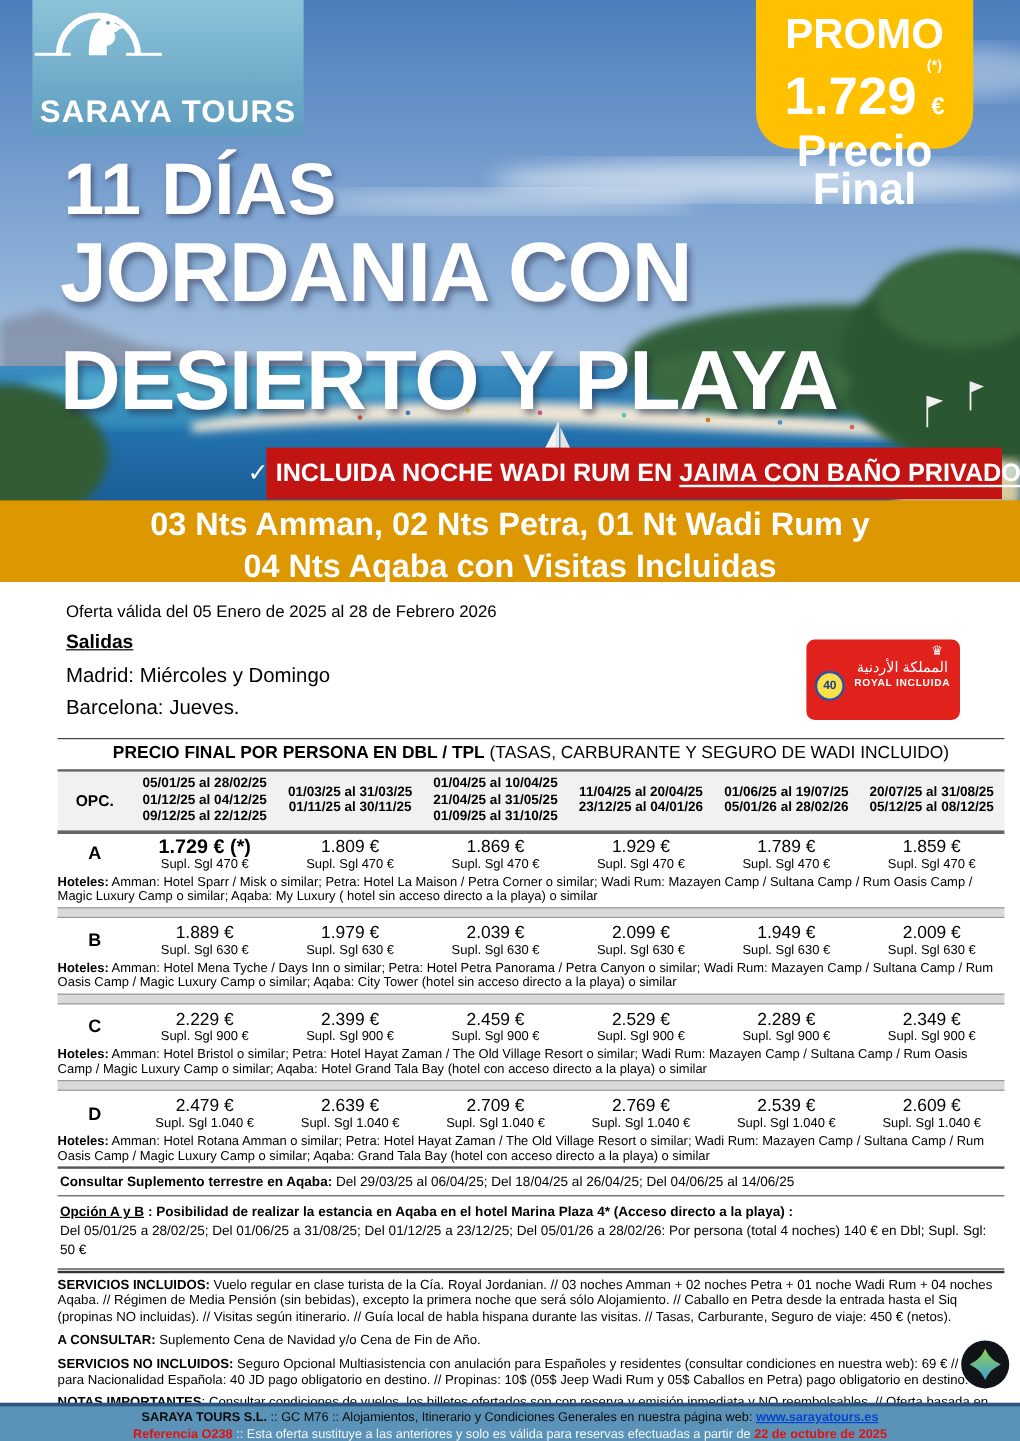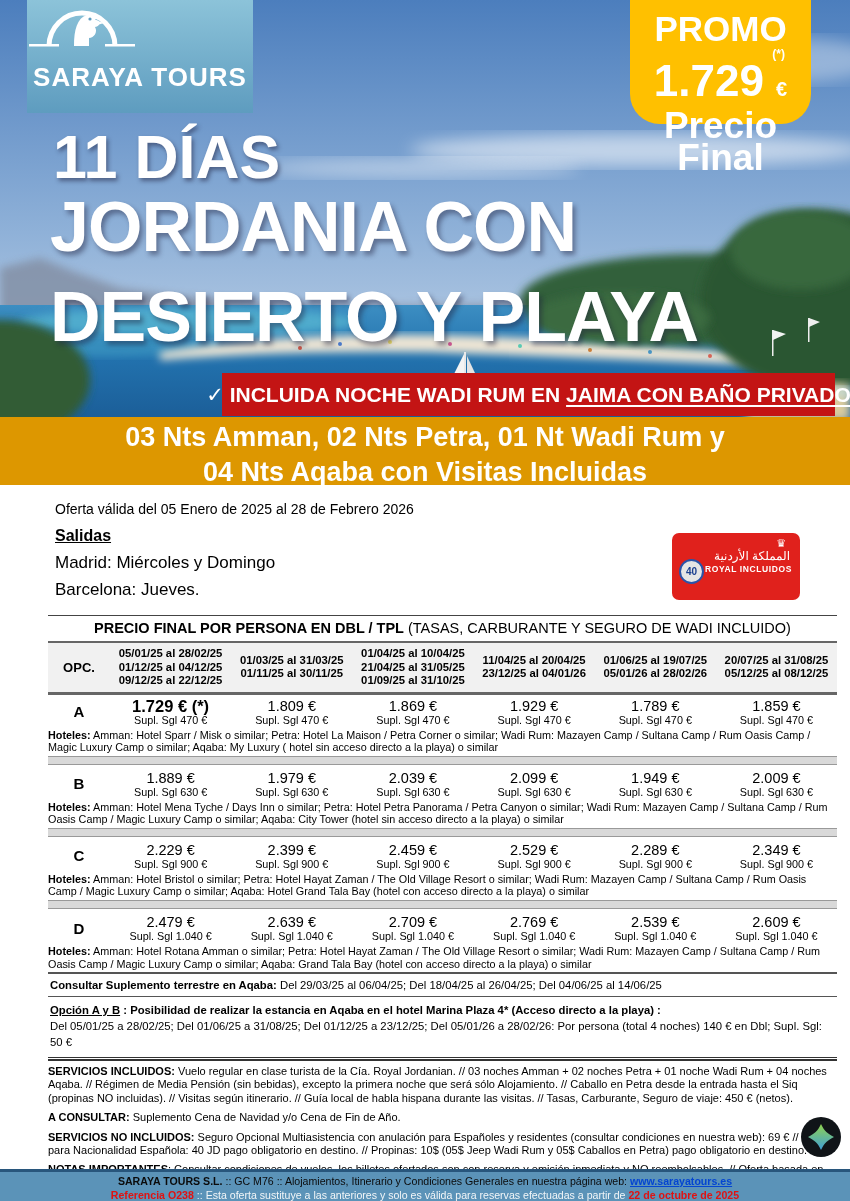--- a/index.html
+++ b/index.html
@@ -5,21 +5,21 @@
   html,body{margin:0;padding:0;background:#888;}
   *{box-sizing:border-box;}
   .page{position:relative;width:850px;height:1201px;margin:0 auto;background:#fff;
         font-family:"Liberation Sans","DejaVu Sans",sans-serif;overflow:hidden;}
 
   
   .hero{position:absolute;top:0;left:0;width:850px;height:421px;overflow:hidden;}
   .hero svg{position:absolute;top:0;left:0;}
   .brand-box{position:absolute;top:0;left:27px;width:226px;height:113px;
              background:linear-gradient(#8cc3d9,#5e9cbf);display:flex;flex-direction:column;
-             align-items:center;justify-content:flex-end;padding-bottom:20px;}
+             align-items:center;justify-content:flex-end;padding-bottom:4px;}
   .brand-name{color:#fff;font-weight:bold;font-size:26px;letter-spacing:1px;}
   .days{position:absolute;top:122px;left:53px;color:#fff;font-weight:bold;font-size:61px;
         text-shadow:2px 3px 4px rgba(30,30,60,.5);}
   .hero-title{position:absolute;left:50px;color:#fff;font-weight:bold;font-size:70px;
         letter-spacing:-1px;line-height:1;text-shadow:3px 4px 5px rgba(30,30,60,.45);white-space:nowrap;}
   .t1{top:192px;} .t2{top:282px;}
   .promo-box{position:absolute;top:0;left:630px;width:181px;height:124px;background:#ffc000;
         border-radius:0 0 30px 30px;color:#fff;text-align:center;padding-top:10px;}
   .promo-word{font-size:35px;font-weight:bold;line-height:38px;}
   .promo-ast{font-size:12px;font-weight:bold;text-align:right;padding-right:26px;line-height:12px;}
@@ -40,21 +40,21 @@
   .offer .validity{font-weight:normal;font-size:14px;margin:0 0 10px 0;}
   .offer .salidas{font-weight:bold;font-size:16px;text-decoration:underline;margin:0 0 8px 0;}
   .offer .dep{font-size:17px;margin:0 0 7px 0;}
   .rj{position:absolute;top:533px;left:672px;width:128px;height:67px;background:#e0211c;
       border-radius:7px;color:#fff;padding:5px 8px 4px 8px;}
   .rj-crown{text-align:right;font-size:11px;line-height:11px;padding-right:6px;}
   .rj-arabic{text-align:right;font-size:12px;line-height:15px;padding-right:2px;
       font-family:Liberation Sans, sans-serif;}
   .rj-name{text-align:right;font-size:8.5px;letter-spacing:.6px;font-weight:bold;line-height:11px;}
   .rj-badge{position:absolute;left:7px;top:26px;width:25px;height:25px;border-radius:50%;
-      background:#e5e5e5;color:#1b3f8f;font-size:10px;font-weight:bold;display:flex;align-items:center;
+      background:#fde047;color:#1b3f8f;font-size:10px;font-weight:bold;display:flex;align-items:center;
       justify-content:center;border:2px solid #2a53a8;}
 
   
   .lower{position:absolute;top:615px;left:48px;width:789px;font-size:11px;color:#000;}
   .toprule{border-top:1.5px solid #444;margin-bottom:4px;}
   .t-title{text-align:center;font-size:14.5px;margin:2px 0 5px 0;}
   .t-title .b{font-weight:bold;}
   .thead{display:flex;background:#f1f1f1;border-top:2.5px solid #666;border-bottom:3px solid #666;
         align-items:center;padding:4px 0;}
   .c-opc{width:62px;text-align:center;font-weight:bold;font-size:13px;flex:none;}
@@ -198,21 +198,21 @@
   <div class="offer">
     <p class="validity">Oferta válida del 05 Enero de 2025 al 28 de Febrero 2026</p>
     <p class="salidas">Salidas</p>
     <p class="dep">Madrid: Miércoles y Domingo</p>
     <p class="dep">Barcelona: Jueves.</p>
   </div>
 
   <div class="rj">
     <div class="rj-crown">♛</div>
     <div class="rj-arabic">المملكة الأردنية</div>
-    <div class="rj-name">ROYAL INCLUIDOS</div>
+    <div class="rj-name">ROYAL INCLUIDA</div>
     <div class="rj-badge">40</div>
   </div>
 
   <div class="lower">
     <div class="toprule"></div>
     <div class="t-title"><span class="b">PRECIO FINAL POR PERSONA EN DBL / TPL</span><span> (TASAS, CARBURANTE Y SEGURO DE WADI INCLUIDO)</span></div>
 
     <div class="thead">
       <div class="c-opc">OPC.</div>
       <div class="c-date">05/01/25 al 28/02/25

